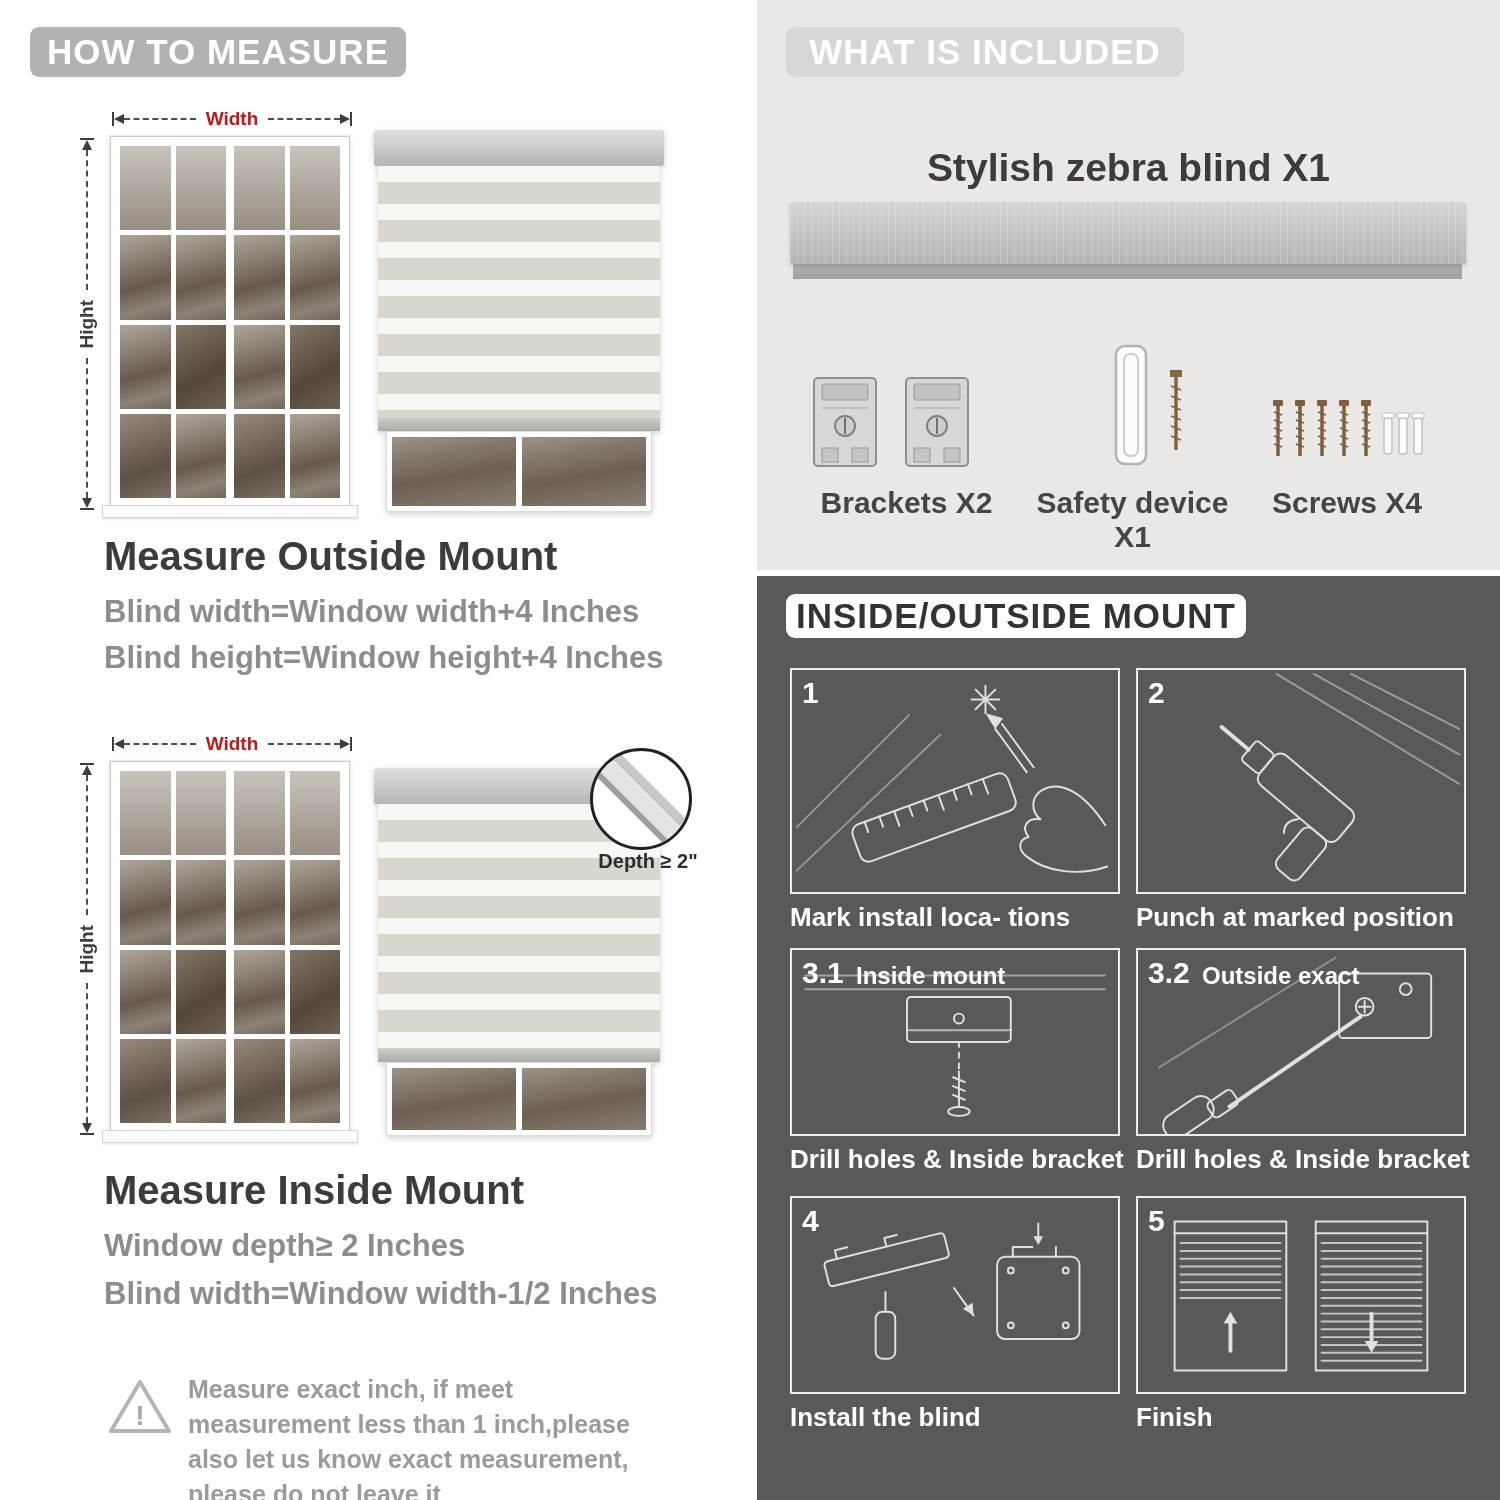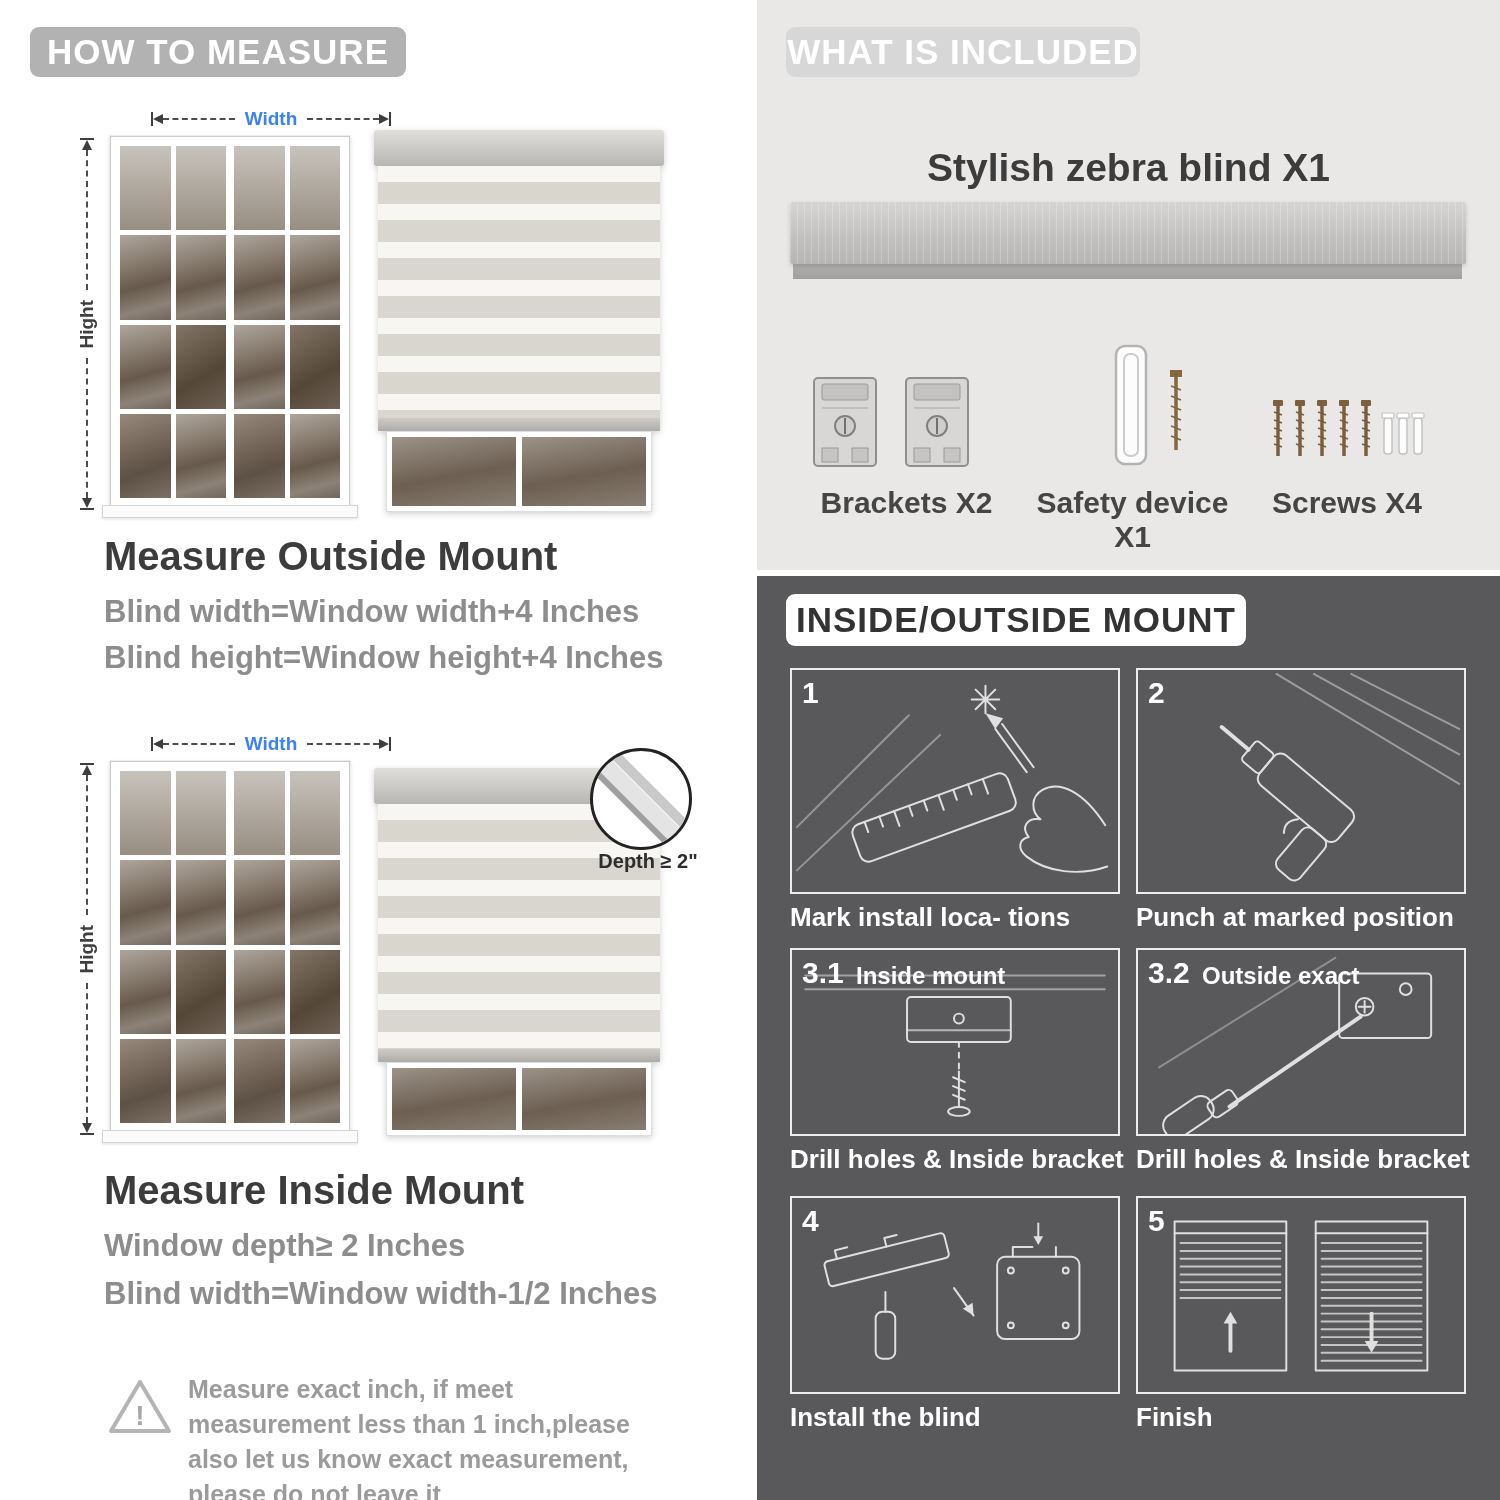--- a/index.html
+++ b/index.html
@@ -3,29 +3,29 @@
 <meta charset="utf-8">
 <style>
   html,body{margin:0;padding:0;background:#fff;}
   #canvas{position:relative;width:1500px;height:1500px;overflow:hidden;
     font-family:"Liberation Sans",sans-serif;background:#ffffff;}
 
   
   .pill{position:absolute;display:flex;align-items:center;justify-content:center;
     font-weight:bold;border-radius:9px;letter-spacing:1px;}
   .pill-left{left:30px;top:27px;width:376px;height:50px;background:#b2b2b2;color:#fff;font-size:35px;}
-  .pill-right{left:786px;top:27px;width:354px;height:50px;background:#d7d7d7;color:#fff;font-size:35px;}
-  .pill-dark{left:786px;top:594px;width:460px;height:52px;background:#fff;color:#333;font-size:35px;}
+  .pill-right{left:786px;top:27px;width:398px;height:50px;background:#d7d7d7;color:#fff;font-size:35px;}
+  .pill-dark{left:786px;top:594px;width:460px;height:44px;background:#fff;color:#333;font-size:35px;}
 
   
   .light-bg{position:absolute;left:757px;top:0;width:743px;height:570px;background:#e9e8e6;}
   .dark-bg{position:absolute;left:757px;top:576px;width:743px;height:924px;background:#59595b;}
 
   
-  .h-arrow{position:absolute;display:flex;align-items:center;color:#3b82f6;margin-left:39px;}
+  .h-arrow{position:absolute;display:flex;align-items:center;color:#b91c1c;}
   .h-arrow .dash{flex:1;height:0;border-top:2px dashed #4d4d4d;}
   .h-arrow .tick{width:2px;height:14px;background:#3e3e3e;}
   .v-arrow{position:absolute;display:flex;flex-direction:column;align-items:center;color:#3e3e3e;}
   .v-arrow .dash{flex:1;width:0;border-left:2px dashed #4d4d4d;}
   .v-arrow .tick{height:2px;width:14px;background:#3e3e3e;}
   .ah{width:0;height:0;}
   .ah-left{border-top:5px solid transparent;border-bottom:5px solid transparent;border-right:10px solid #3e3e3e;}
   .ah-right{border-top:5px solid transparent;border-bottom:5px solid transparent;border-left:10px solid #3e3e3e;}
   .ah-up{border-left:5px solid transparent;border-right:5px solid transparent;border-bottom:10px solid #3e3e3e;}
   .ah-down{border-left:5px solid transparent;border-right:5px solid transparent;border-top:10px solid #3e3e3e;}

